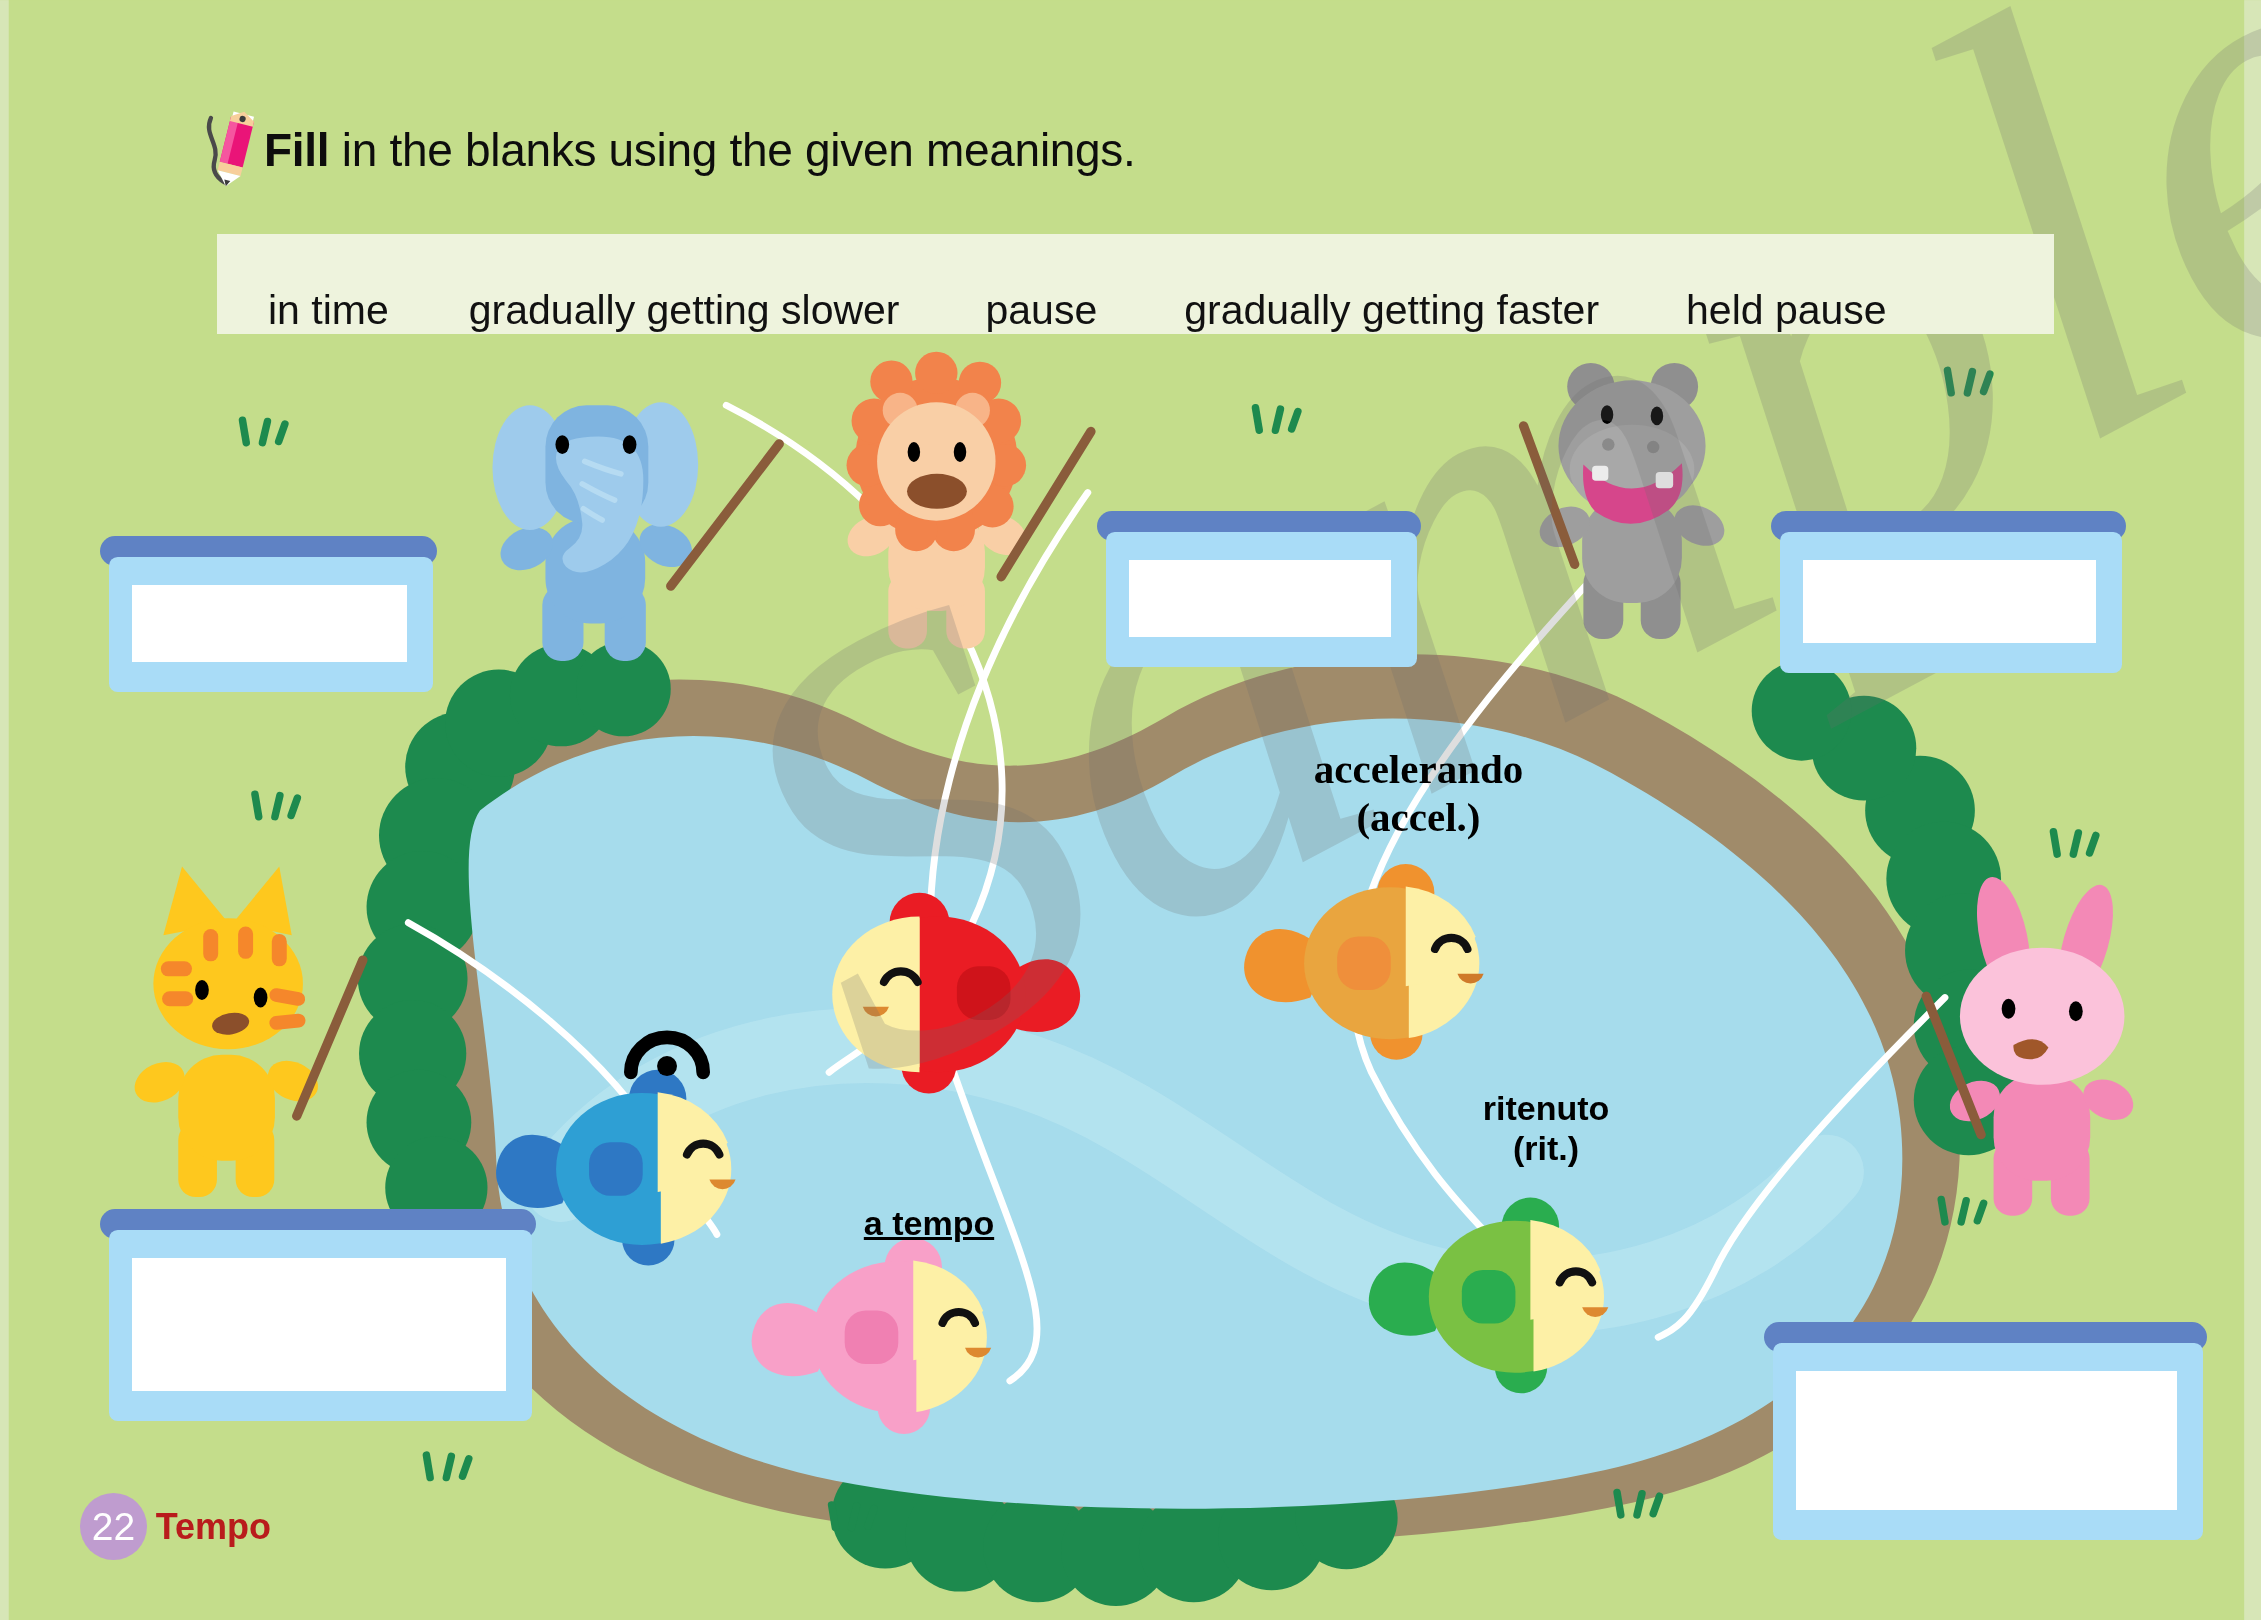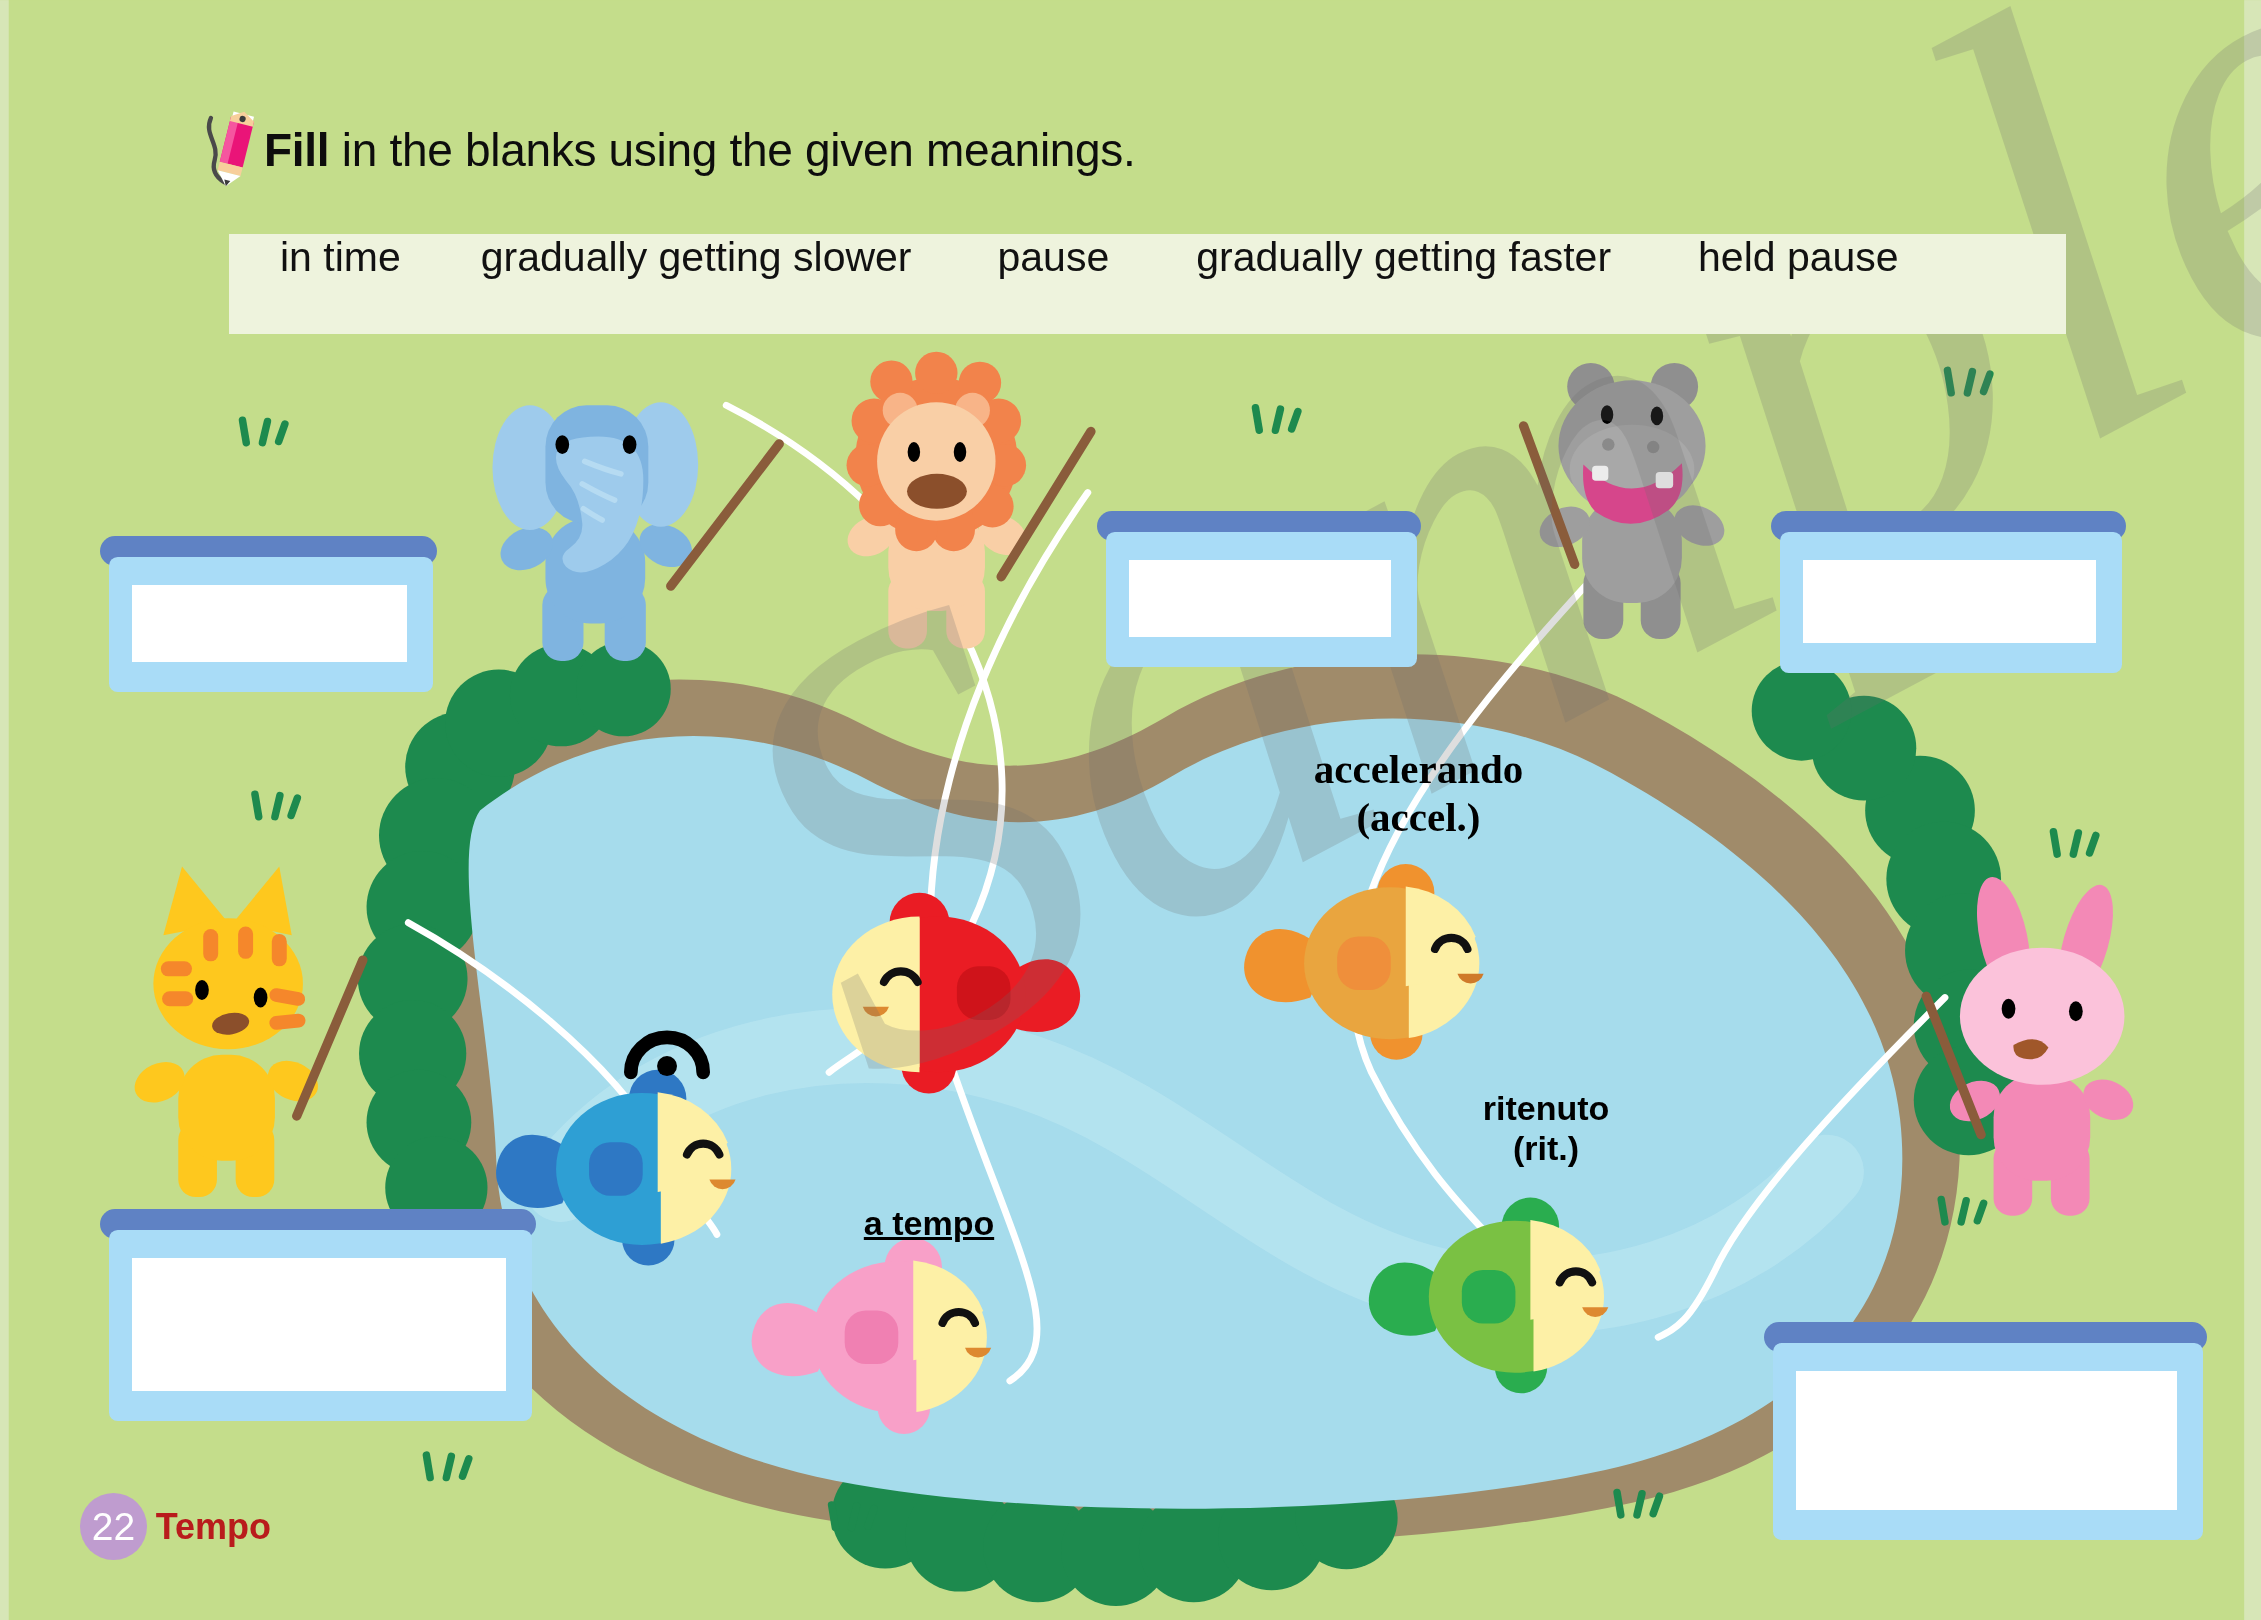--- a/index.html
+++ b/index.html
@@ -21,23 +21,22 @@
   .header-text{
     font-size:46px;color:#0d0d0d;letter-spacing:-0.3px;white-space:nowrap;
   }
   .header-text b{font-weight:bold;}
 
   
   .wordbank{
     position:absolute;left:217px;top:234px;
     width:1837px;height:100px;
     background:#eef3dd;
-    display:flex;align-items:flex-start;
+    display:flex;align-items:flex-end;
     z-index:30;
-    margin-left:12px;
   }
   .wb-item{
     font-size:41px;color:#111;white-space:nowrap;
   }
   .wb-sp{display:inline-block;}
 
   
   .ansbox{position:absolute;z-index:25;}
   .ansbox .cap{
     position:absolute;left:0;top:0;height:30px;width:100%;

